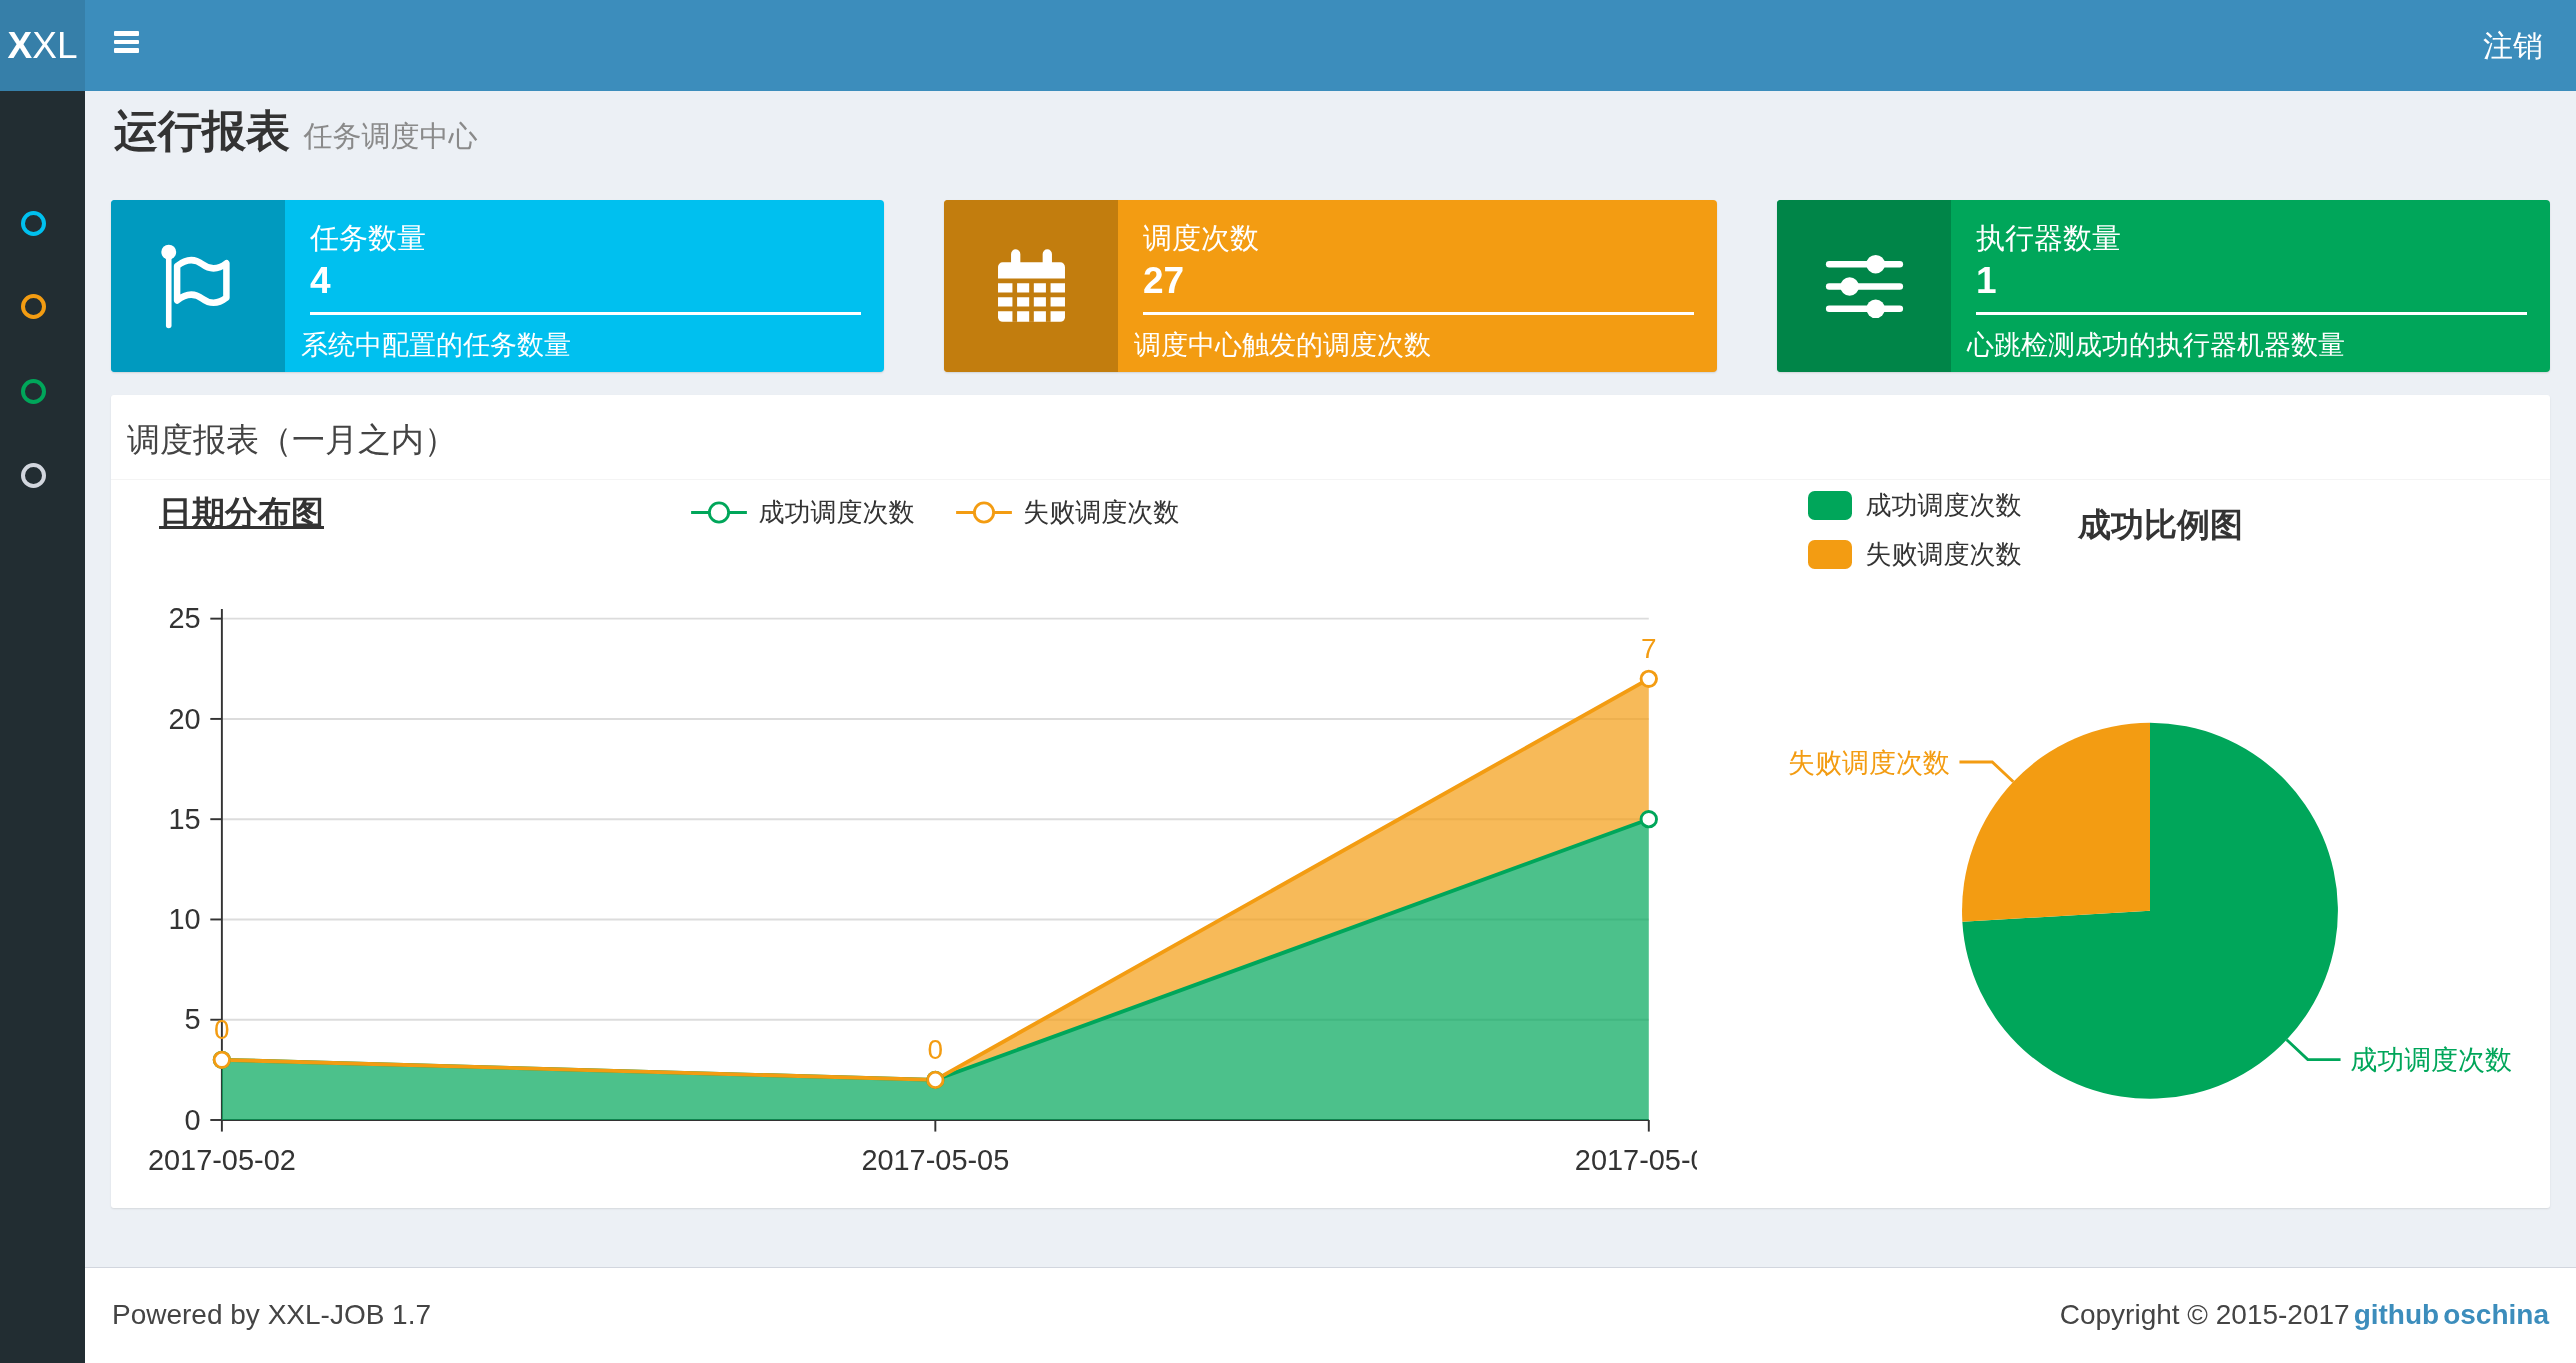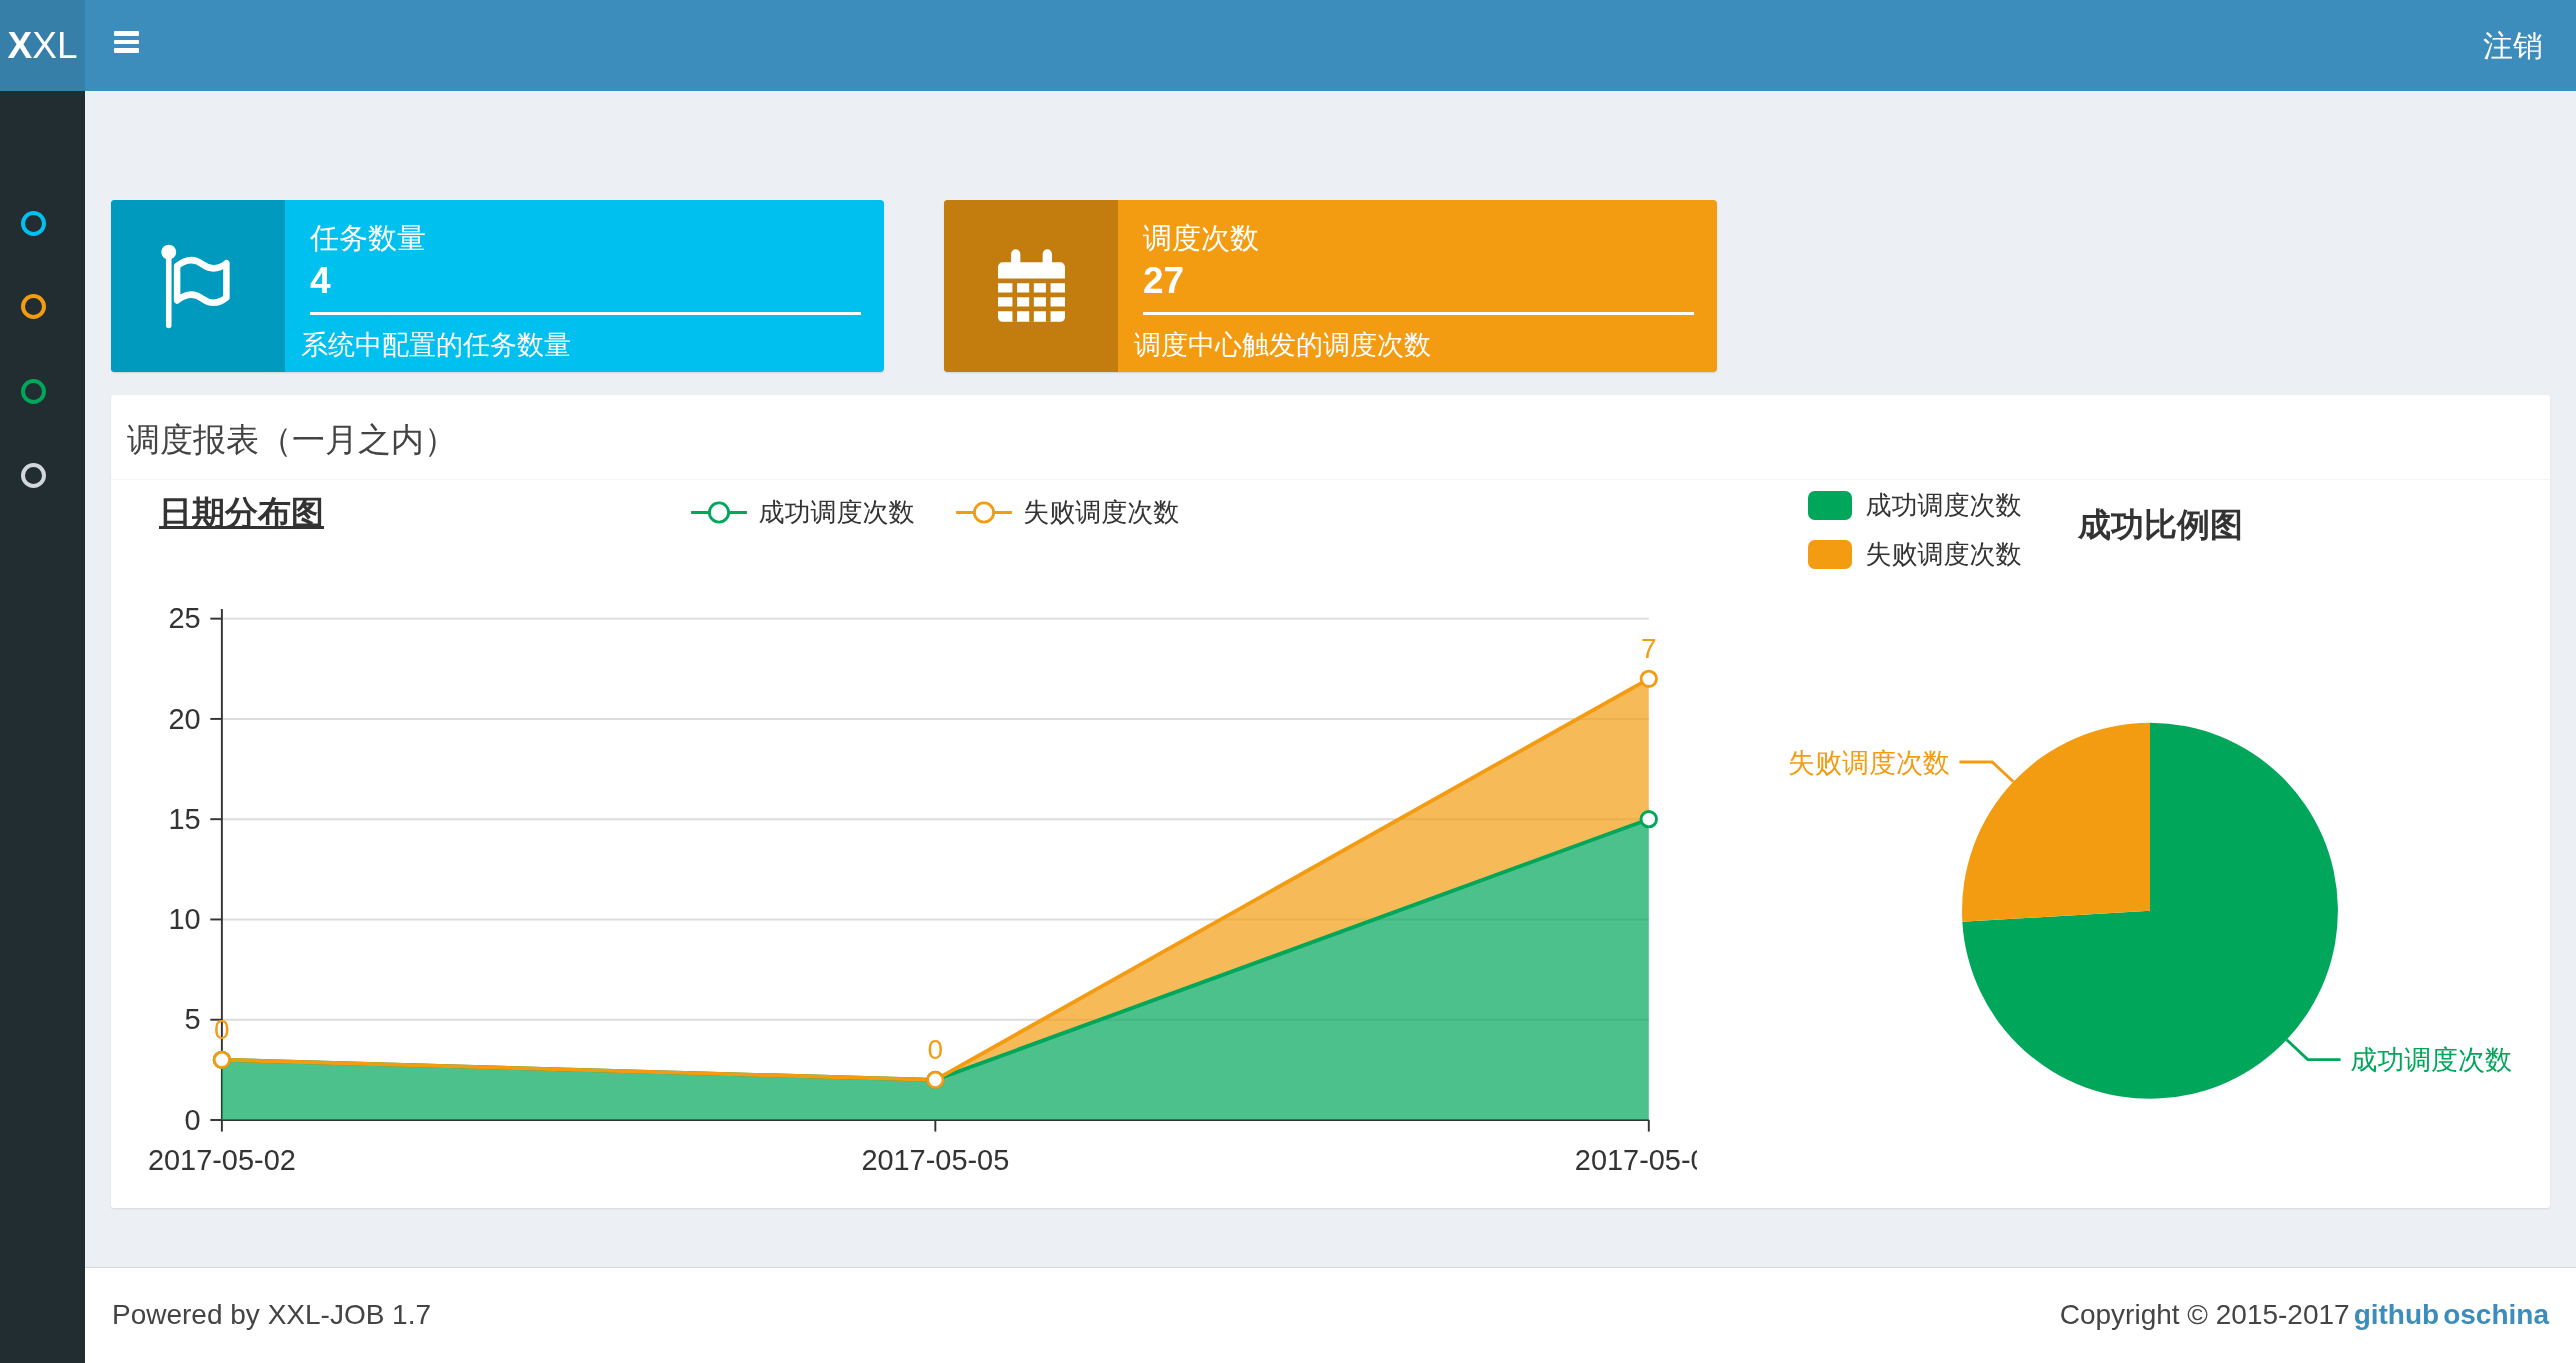--- a/index.html
+++ b/index.html
@@ -83,20 +83,23 @@
     <a class="logout">注销</a>
   </header>
 
   <aside class="sidebar">
     <div class="side-circle" style="top: 120px; border-color: rgb(0, 192, 239);"></div>
     <div class="side-circle" style="top: 203px; border-color: rgb(243, 156, 18);"></div>
     <div class="side-circle" style="top: 288px; border-color: rgb(0, 166, 90);"></div>
     <div class="side-circle" style="top: 372px; border-color: rgb(210, 214, 222);"></div>
   </aside>
 
+  <div class="page-header">
+    <h1>运行报表</h1><small>任务调度中心</small>
+  </div>
 
   <div class="stat-box" style="left: 111px; background: rgb(0, 192, 239);">
     <div class="stat-icon" style="background: rgb(0, 154, 191);">
       <svg viewBox="0 0 100 100">
         <circle cx="18" cy="13" r="8" fill="#fff"></circle>
         <line x1="18" y1="20" x2="18" y2="92" stroke="#fff" stroke-width="6" stroke-linecap="round"></line>
         <path d="M27,28 C37,20 46,20 54,26 C62,32 71,32 80,25 L80,62 C71,69 62,69 54,63 C46,57 37,57 27,65 Z" fill="none" stroke="#fff" stroke-width="7" stroke-linejoin="round"></path>
       </svg>
     </div>
     <div class="stat-label">任务数量</div>
@@ -120,20 +123,38 @@
           <line x1="68" y1="44" x2="68" y2="88"></line>
         </g>
       </svg>
     </div>
     <div class="stat-label">调度次数</div>
     <div class="stat-value">27</div>
     <div class="stat-divider"></div>
     <div class="stat-desc">调度中心触发的调度次数</div>
   </div>
 
+  <div class="stat-box" style="left: 1777px; background: rgb(0, 166, 90);">
+    <div class="stat-icon" style="background: rgb(0, 133, 72);">
+      <svg viewBox="0 0 100 100">
+        <g stroke="#fff" stroke-width="7" stroke-linecap="round">
+          <line x1="12" y1="26" x2="88" y2="26"></line>
+          <line x1="12" y1="50" x2="88" y2="50"></line>
+          <line x1="12" y1="74" x2="88" y2="74"></line>
+        </g>
+        <circle cx="62" cy="26" r="10" fill="#fff"></circle>
+        <circle cx="34" cy="50" r="10" fill="#fff"></circle>
+        <circle cx="62" cy="74" r="10" fill="#fff"></circle>
+      </svg>
+    </div>
+    <div class="stat-label">执行器数量</div>
+    <div class="stat-value">1</div>
+    <div class="stat-divider"></div>
+    <div class="stat-desc">心跳检测成功的执行器机器数量</div>
+  </div>
 
   <section class="panel">
     <div class="panel-head">调度报表（一月之内）</div>
 
     <div class="chart-title line-title">日期分布图</div>
 
     <div class="line-legend">
       <div class="item">
         <svg width="60" height="25" viewBox="0 0 62 26">
           <line x1="2" y1="13" x2="60" y2="13" stroke="#00a65a" stroke-width="3"></line>

